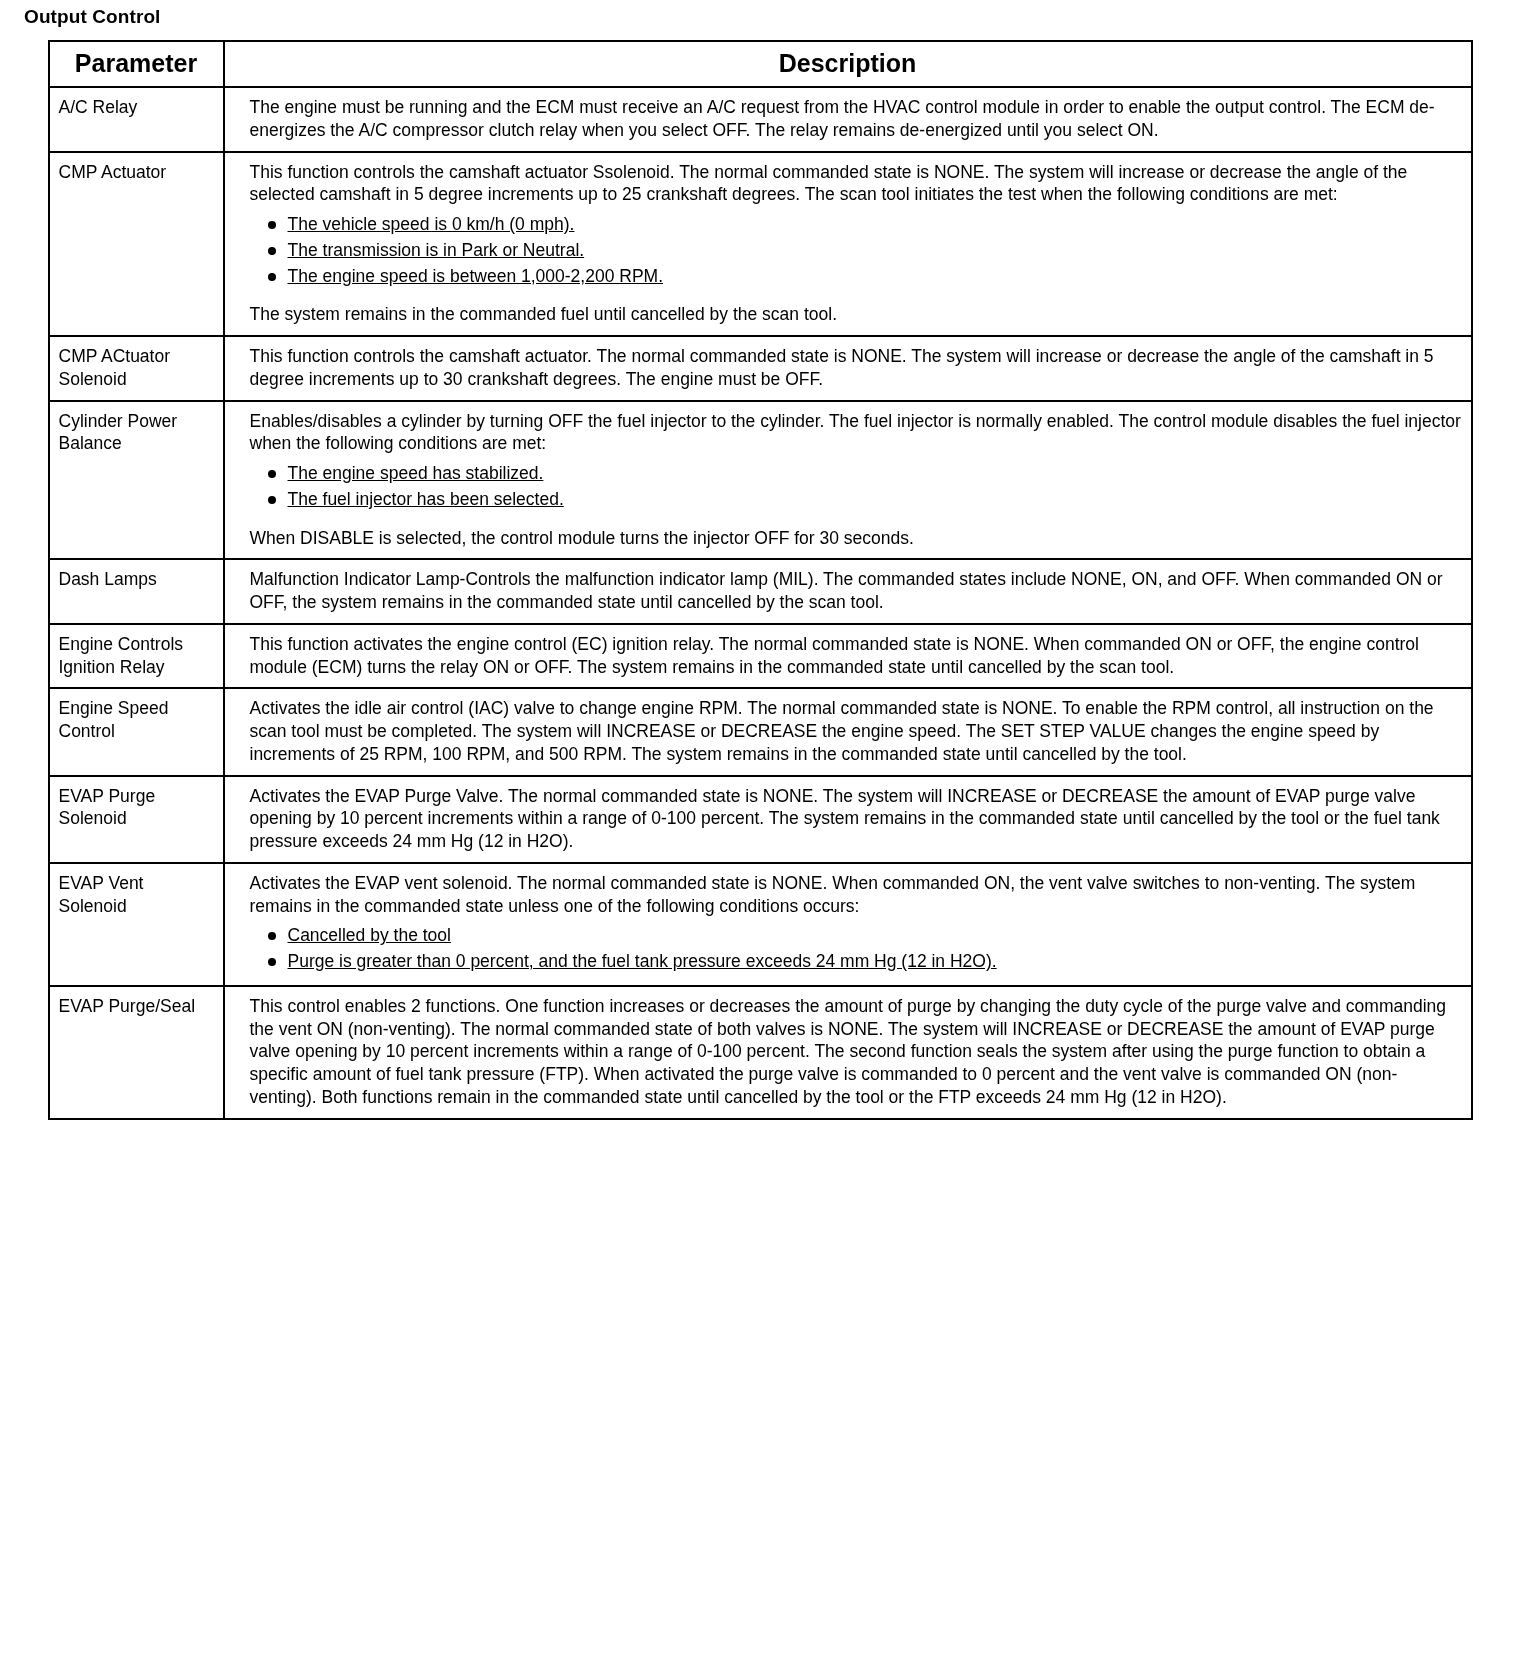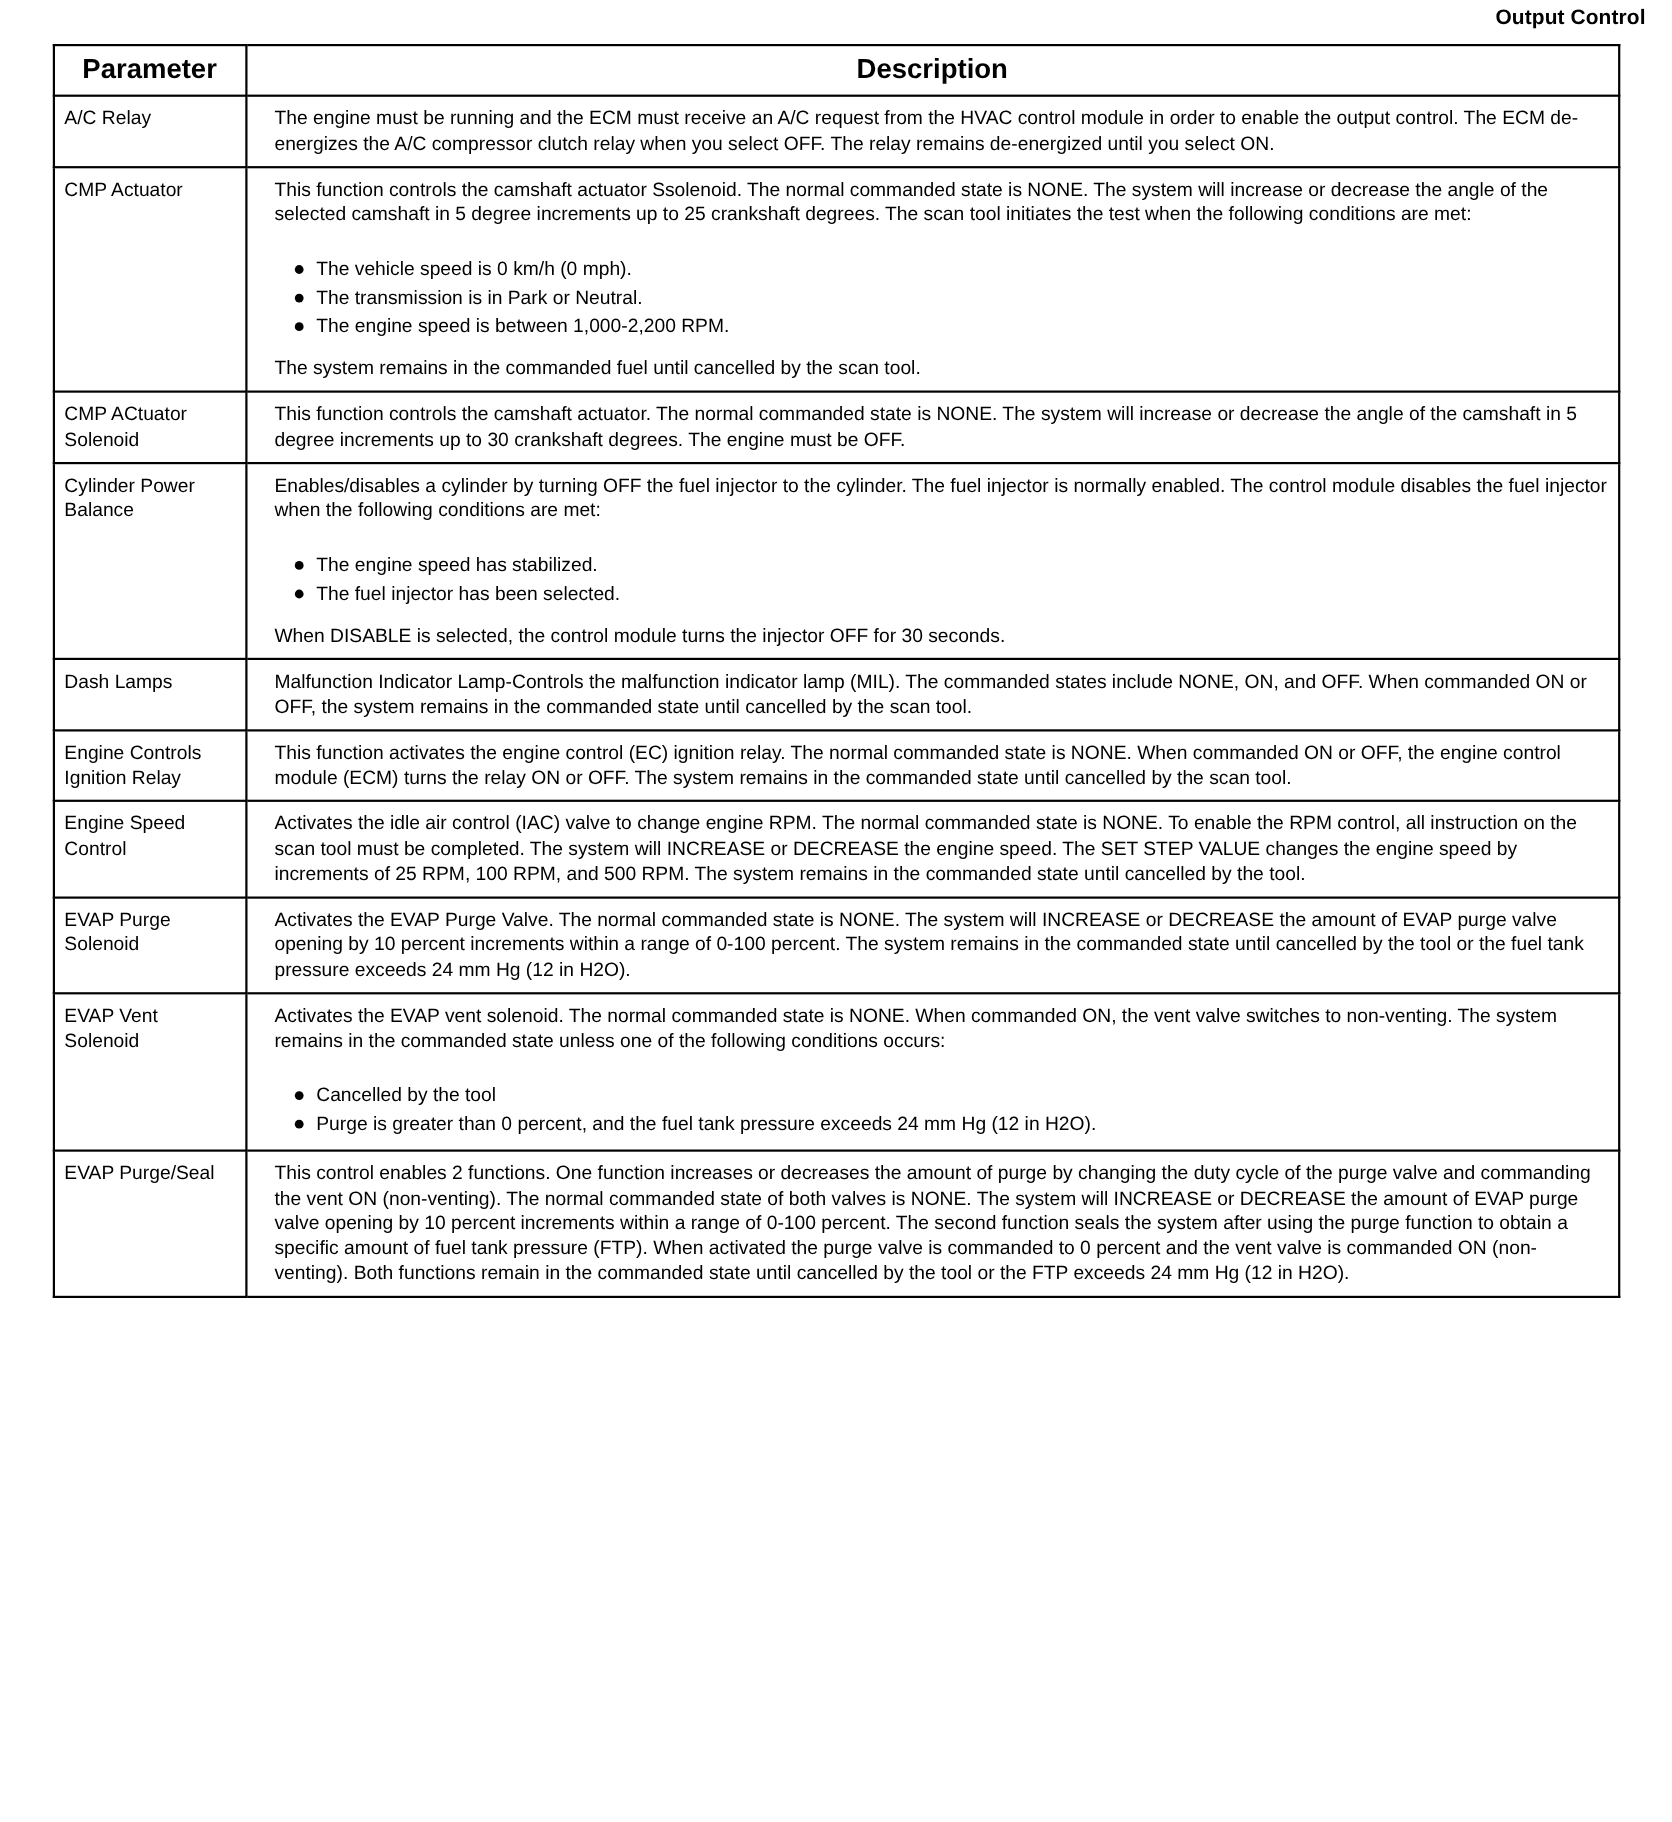--- a/index.html
+++ b/index.html
@@ -12,21 +12,21 @@
     width: 1520px;
     font-family: "Liberation Sans", sans-serif;
     color: #000000;
     -webkit-font-smoothing: antialiased;
   }
   .page {
     width: 1520px;
     padding: 0 24px 20px 24px;
   }
   .doc-title {
-    text-align: right;
+    text-align: left;
     font-size: 19px;
     font-weight: bold;
     padding: 6px 0 12px 0;
     letter-spacing: 0.1px;
   }
   table.output-control {
     width: 1425px;
     margin: 0 auto;
     border-collapse: collapse;
     table-layout: fixed;
@@ -53,23 +53,24 @@
   td.param {
     vertical-align: middle;
     padding-left: 8px;
     padding-right: 4px;
     margin-top: 12px;
   }
   td.desc p {
     margin: 0 0 0 16px;
   }
   td.desc ul {
-    margin: 27px 0 0 0;
+    margin: 7px 0 0 0;
     padding: 0 0 0 34px;
     list-style: none;
+    text-decoration: underline;
   }
   td.desc ul li {
     position: relative;
     margin: 0 0 3px 0;
     padding-left: 20px;
   }
   td.desc ul li:before {
     content: "";
     position: absolute;
     left: 0;

